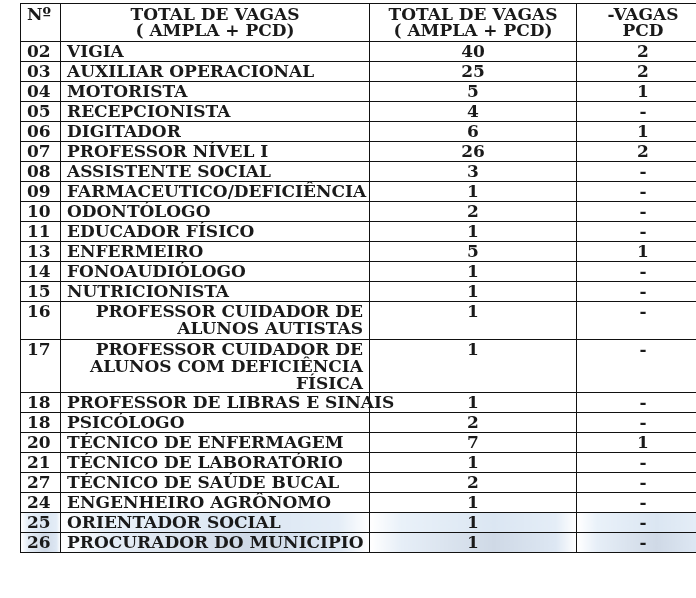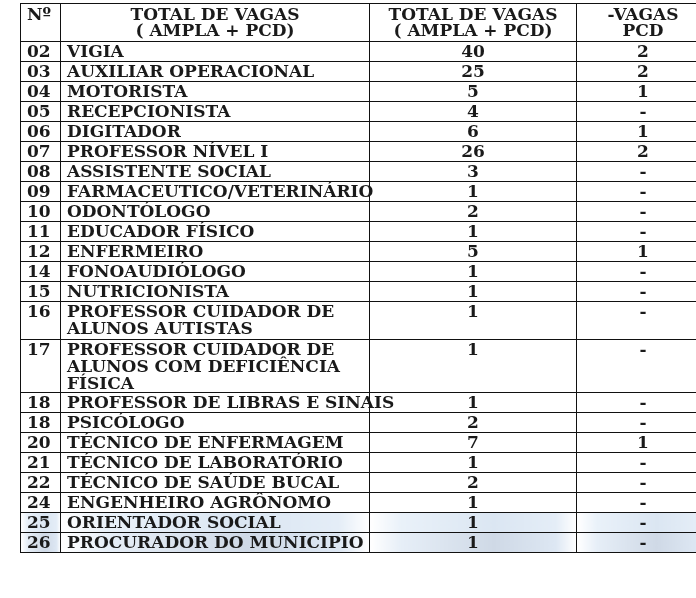--- a/index.html
+++ b/index.html
@@ -15,21 +15,21 @@
       vertical-align: middle; white-space: nowrap;
     }
     table.vagas th { height: 35px; vertical-align: top; padding-top: 2px; font-weight: bold; line-height: 16px; }
     col.c-num { width: 40px; }
     col.c-job { width: 309px; }
     col.c-tot { width: 207px; }
     col.c-pcd { width: 133px; }
     .center { text-align: center; }
     .left { text-align: left; }
     tr.tall td { height: 36px; vertical-align: top; padding-top: 1px; line-height: 17px; }
-    tr.tall td.job { white-space: normal; }
+    tr.tall td.job { white-space: normal; text-align: right; }
     .tinted { background: linear-gradient(to right, #ffffff 0%, #e9f1f9 15%, #dbe6f2 60%, #e4edf7 90%, #ffffff 100%); }
     .tinted2 { background: linear-gradient(to right, #ffffff 0%, #e6eef7 15%, #cfd9e6 60%, #dde7f3 90%, #ffffff 100%); }
   </style>
 </head>
 <body>
 
 <table class="vagas">
   <colgroup>
     <col class="c-num">
       <col class="c-job">
@@ -82,38 +82,38 @@
         <td class="center">2</td>
       </tr>
       <tr>
         <td class="left">08</td>
         <td class="left job">ASSISTENTE SOCIAL</td>
         <td class="center">3</td>
         <td class="center">-</td>
       </tr>
       <tr>
         <td class="left">09</td>
-        <td class="left job">FARMACEUTICO/VETERINÁRIO</td>
+        <td class="left job">FARMACEUTICO/DEFICIÊNCIA</td>
         <td class="center">1</td>
         <td class="center">-</td>
       </tr>
       <tr>
         <td class="left">10</td>
         <td class="left job">ODONTÓLOGO</td>
         <td class="center">2</td>
         <td class="center">-</td>
       </tr>
       <tr>
         <td class="left">11</td>
         <td class="left job">EDUCADOR FÍSICO</td>
         <td class="center">1</td>
         <td class="center">-</td>
       </tr>
       <tr>
-        <td class="left">12</td>
+        <td class="left">13</td>
         <td class="left job">ENFERMEIRO</td>
         <td class="center">5</td>
         <td class="center">1</td>
       </tr>
       <tr>
         <td class="left">14</td>
         <td class="left job">FONOAUDIÓLOGO</td>
         <td class="center">1</td>
         <td class="center">-</td>
       </tr>
@@ -153,21 +153,21 @@
         <td class="center">7</td>
         <td class="center">1</td>
       </tr>
       <tr>
         <td class="left">21</td>
         <td class="left job">TÉCNICO DE LABORATÓRIO</td>
         <td class="center">1</td>
         <td class="center">-</td>
       </tr>
       <tr>
-        <td class="left">22</td>
+        <td class="left">27</td>
         <td class="left job">TÉCNICO DE SAÚDE BUCAL</td>
         <td class="center">2</td>
         <td class="center">-</td>
       </tr>
       <tr>
         <td class="left">24</td>
         <td class="left job">ENGENHEIRO AGRÔNOMO</td>
         <td class="center">1</td>
         <td class="center">-</td>
       </tr>

